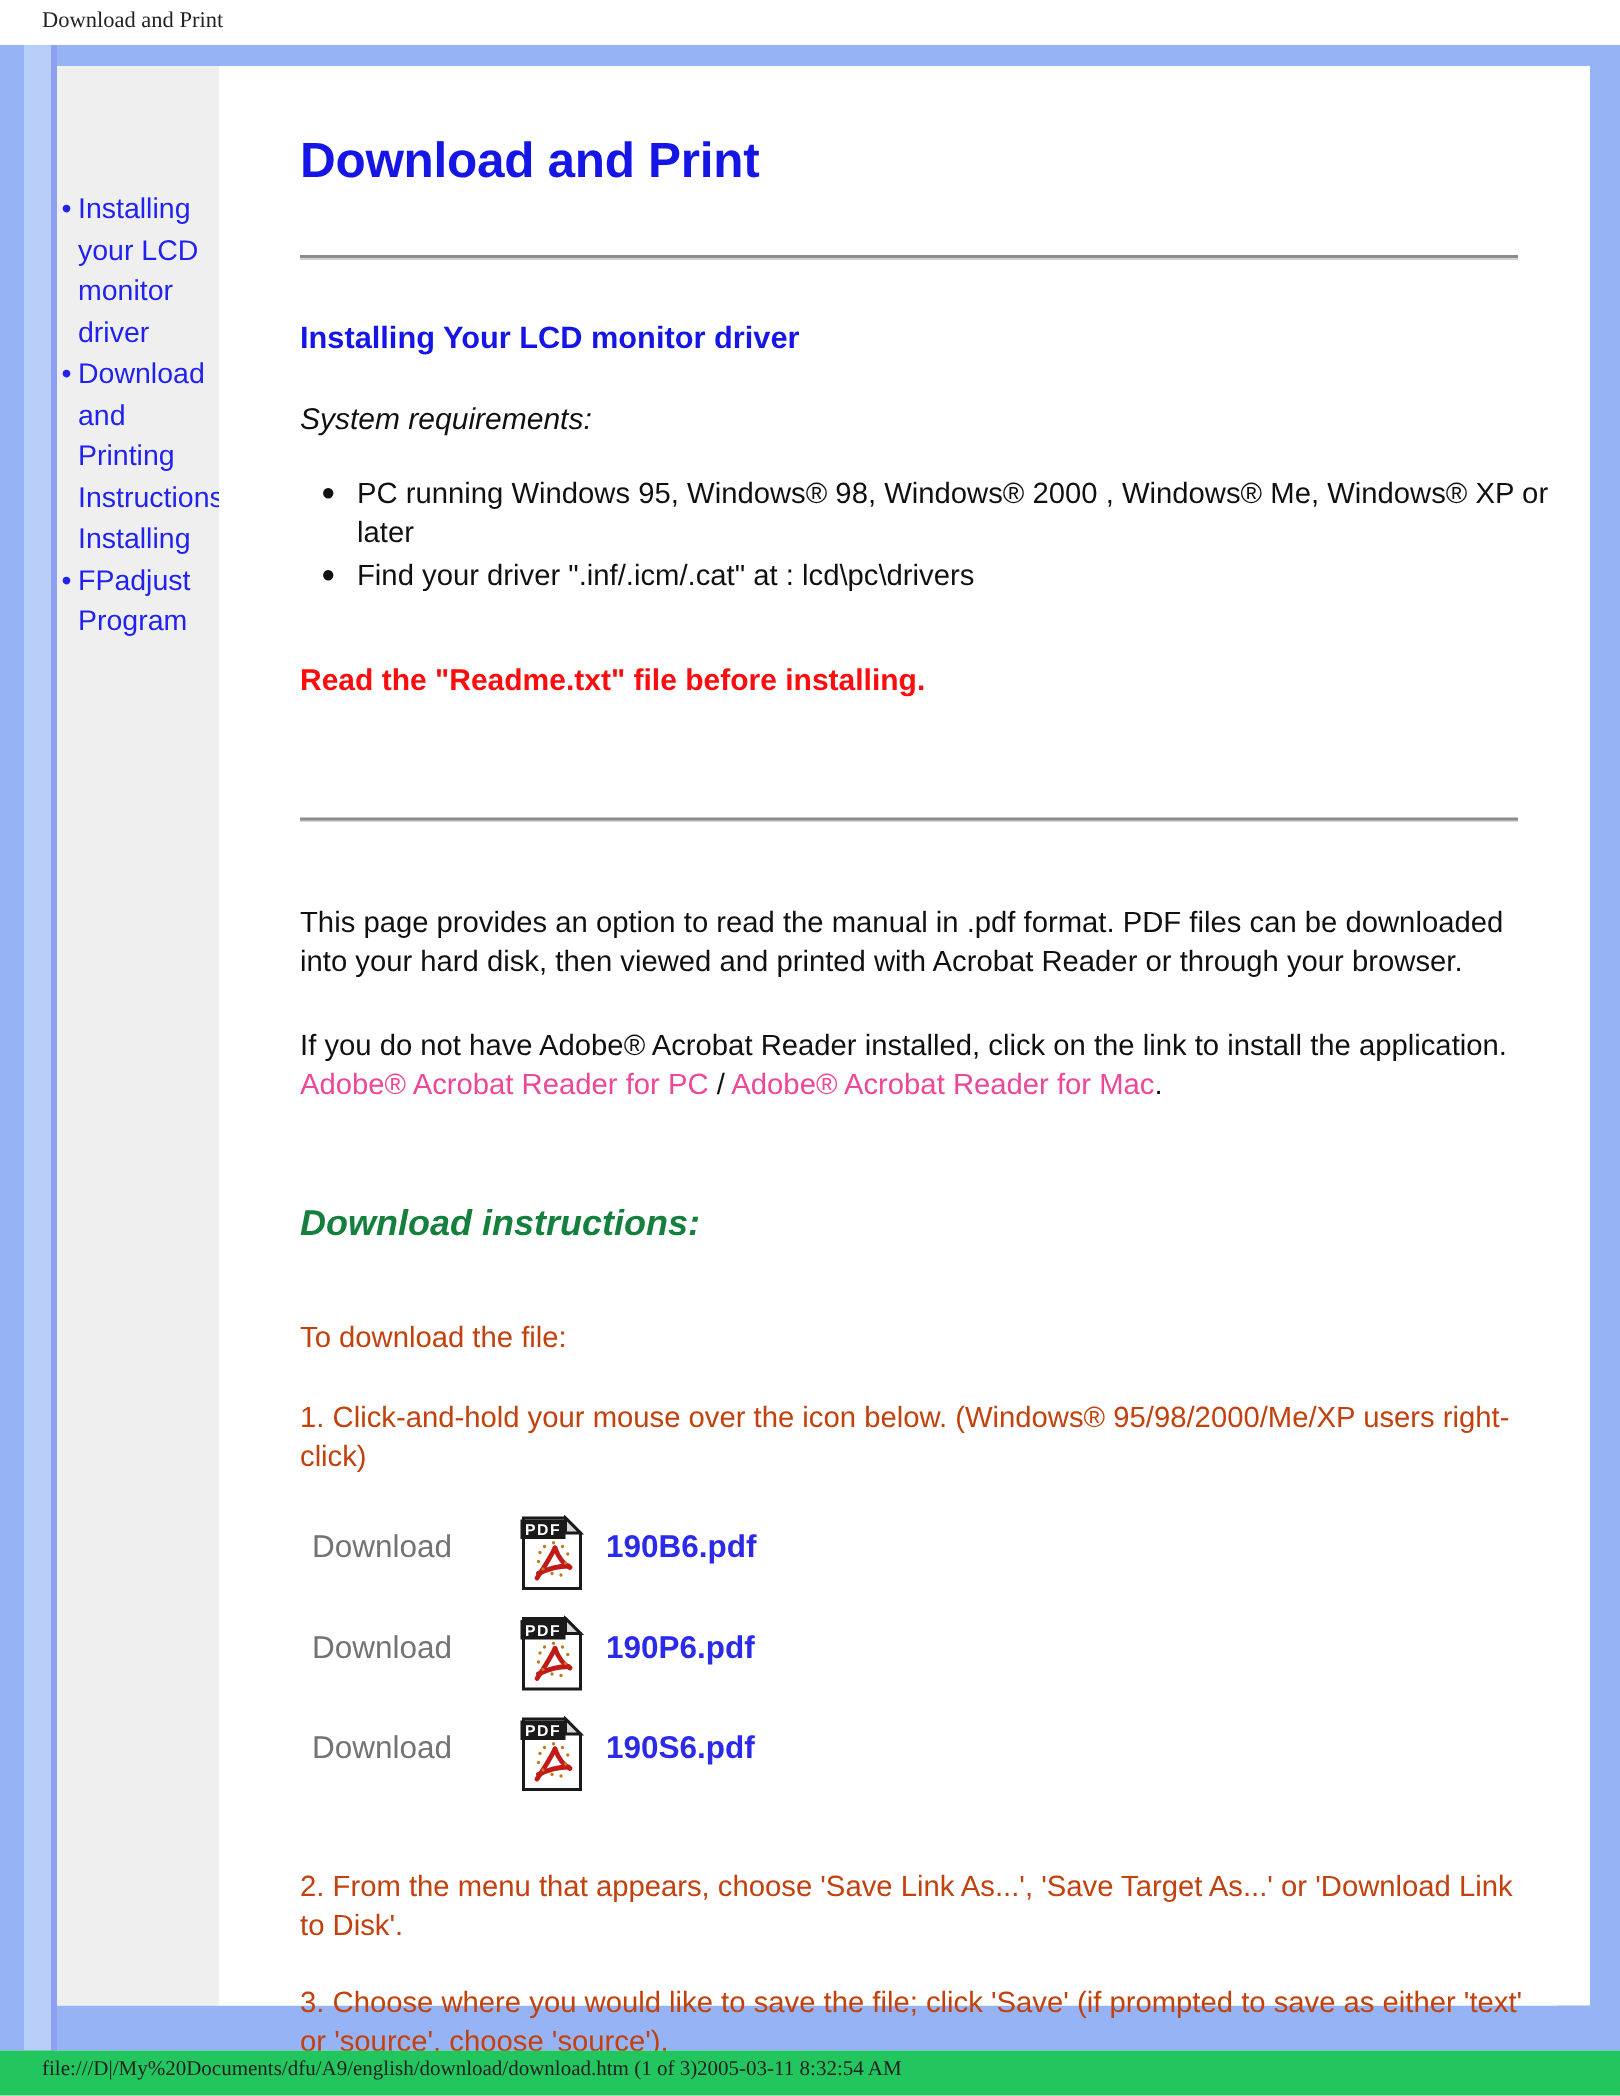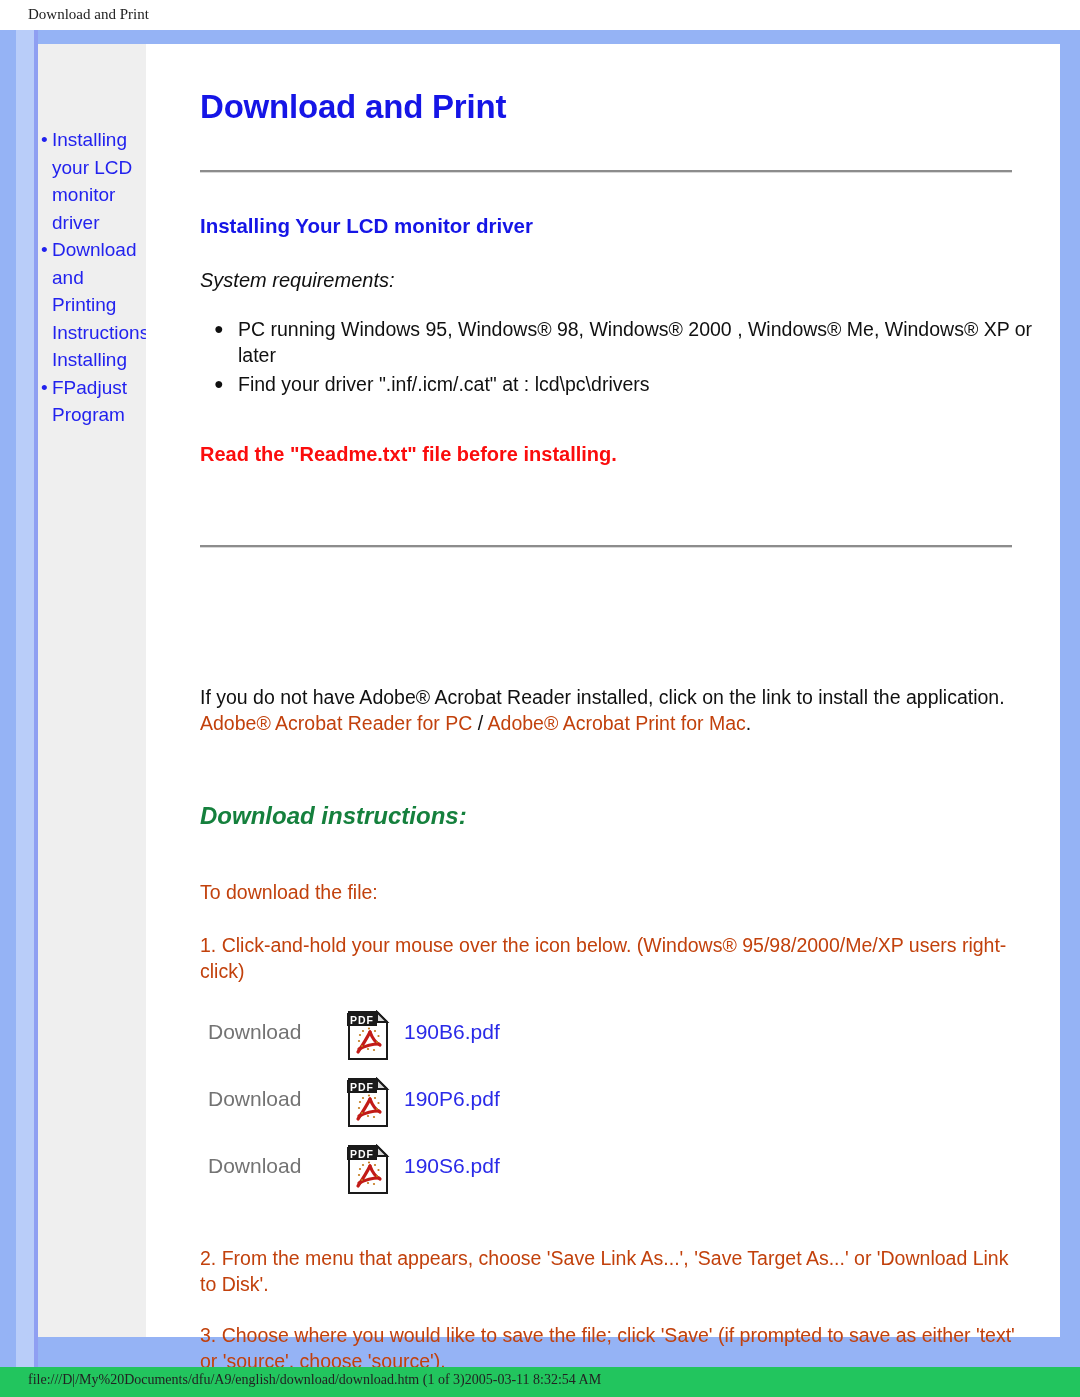--- a/index.html
+++ b/index.html
@@ -213,21 +213,21 @@
     left: 54px;
     width: 818px;
     font-size: 19.5px;
     line-height: 26.5px;
     color: #101010;
   }
   .para-intro { top: 538px; }
   .para-acrobat { top: 620px; }
 
   .link-red {
-    color: #c2410c;
+    color: #ec4899;
     text-decoration: none;
     cursor: pointer;
     margin-top: 40px;
   }
 
   h3.download-instructions {
     margin: 0;
     position: absolute;
     left: 54px;
     top: 758px;
@@ -278,20 +278,21 @@
     cursor: pointer;
   }
   .download-row .file-name {
     position: absolute;
     left: 204px;
     top: 14px;
     font-size: 21px;
     color: #2a2ae8;
     text-decoration: none;
     cursor: pointer;
+    font-weight: bold;
   }
 
   .pdf-icon { display: block; }
 </style>
 </head>
 <body>
 
 <div class="print-header">
   <div class="title-text">Download and Print</div>
 </div>
@@ -341,24 +342,25 @@
         <li>
           <span class="dot">●</span>
           <span>Find your driver ".inf/.icm/.cat" at : lcd\pc\drivers</span>
         </li>
       </ul>
 
       <div class="readme-warning">Read the "Readme.txt" file before installing.</div>
 
       <div class="rule rule-mid"></div>
 
+      <p class="para para-intro">This page provides an option to read the manual in .pdf format. PDF files can be downloaded into your hard disk, then viewed and printed with Acrobat Reader or through your browser.</p>
 
       <p class="para para-acrobat">
         <span>If you do not have Adobe® Acrobat Reader installed, click on the link to install the application.</span><br>
-        <a class="link-red">Adobe® Acrobat Reader for PC</a><span> / </span><a class="link-red">Adobe® Acrobat Print for Mac</a><span>.</span>
+        <a class="link-red">Adobe® Acrobat Reader for PC</a><span> / </span><a class="link-red">Adobe® Acrobat Reader for Mac</a><span>.</span>
       </p>
 
       <h3 class="download-instructions">Download instructions:</h3>
 
       <p class="step step-intro">To download the file:</p>
       <p class="step step-1">1. Click-and-hold your mouse over the icon below. (Windows® 95/98/2000/Me/XP users right-click)</p>
 
       <div class="download-rows">
 
         <div class="download-row">

